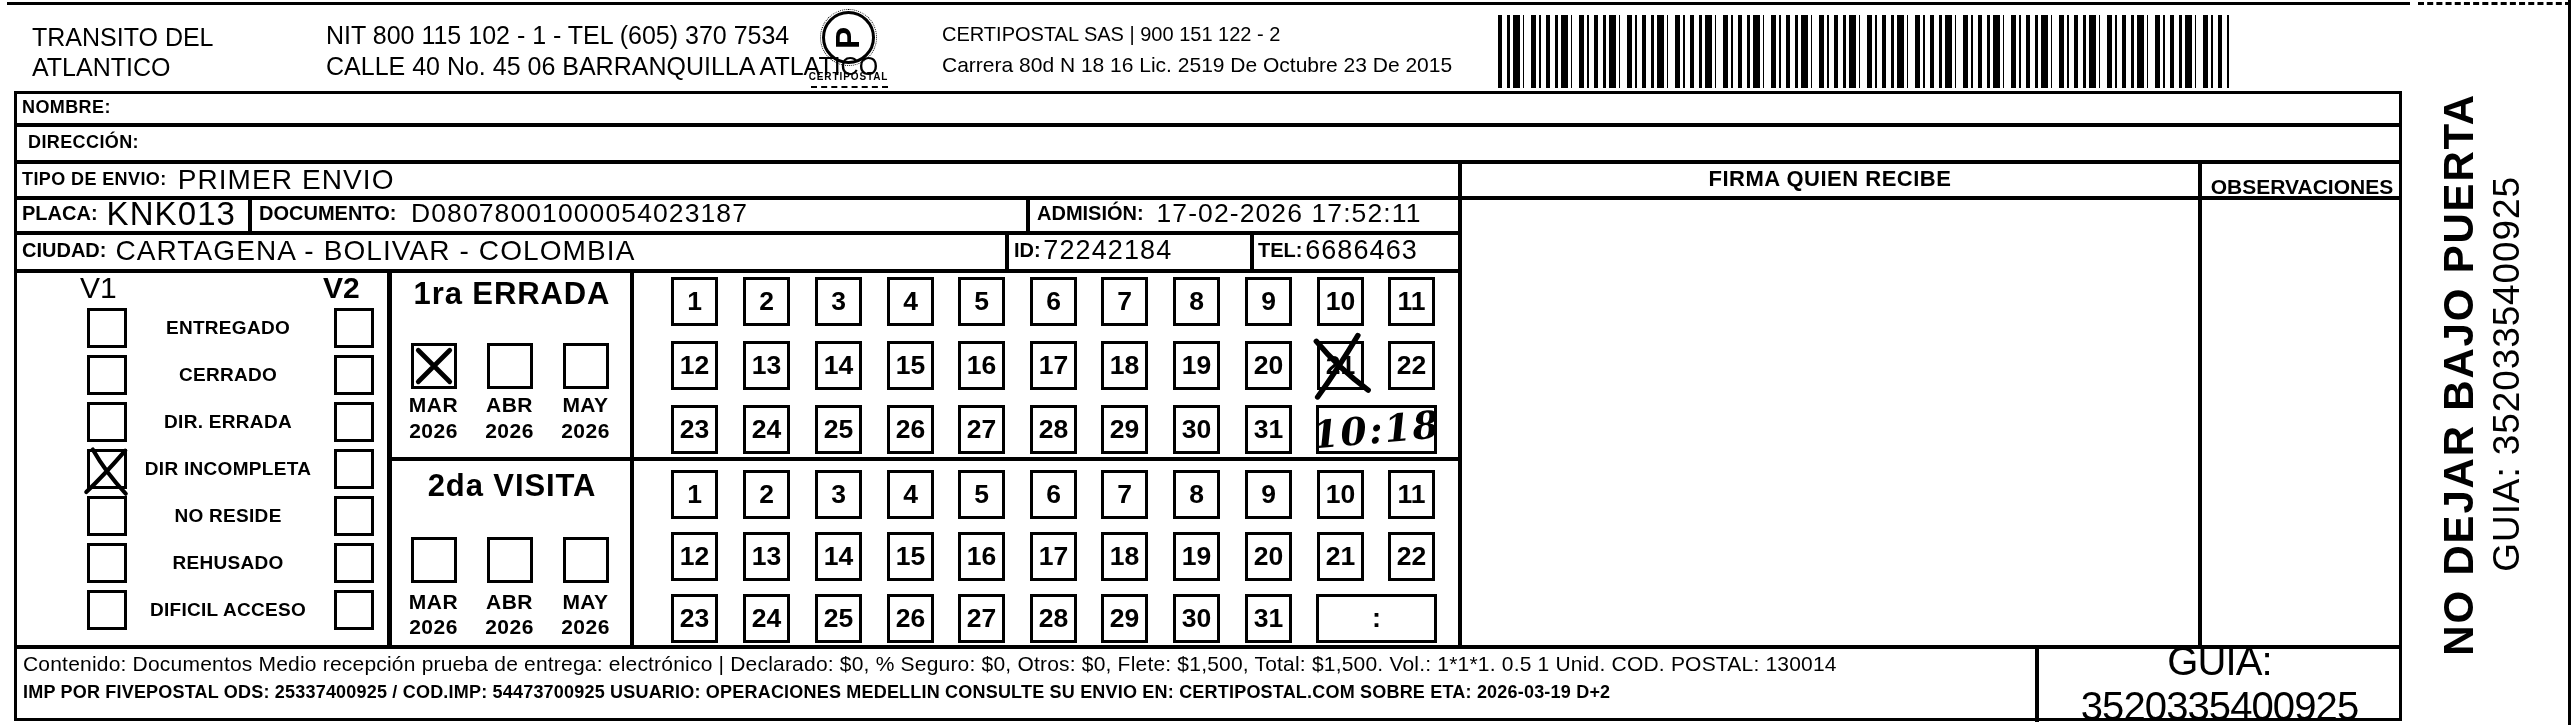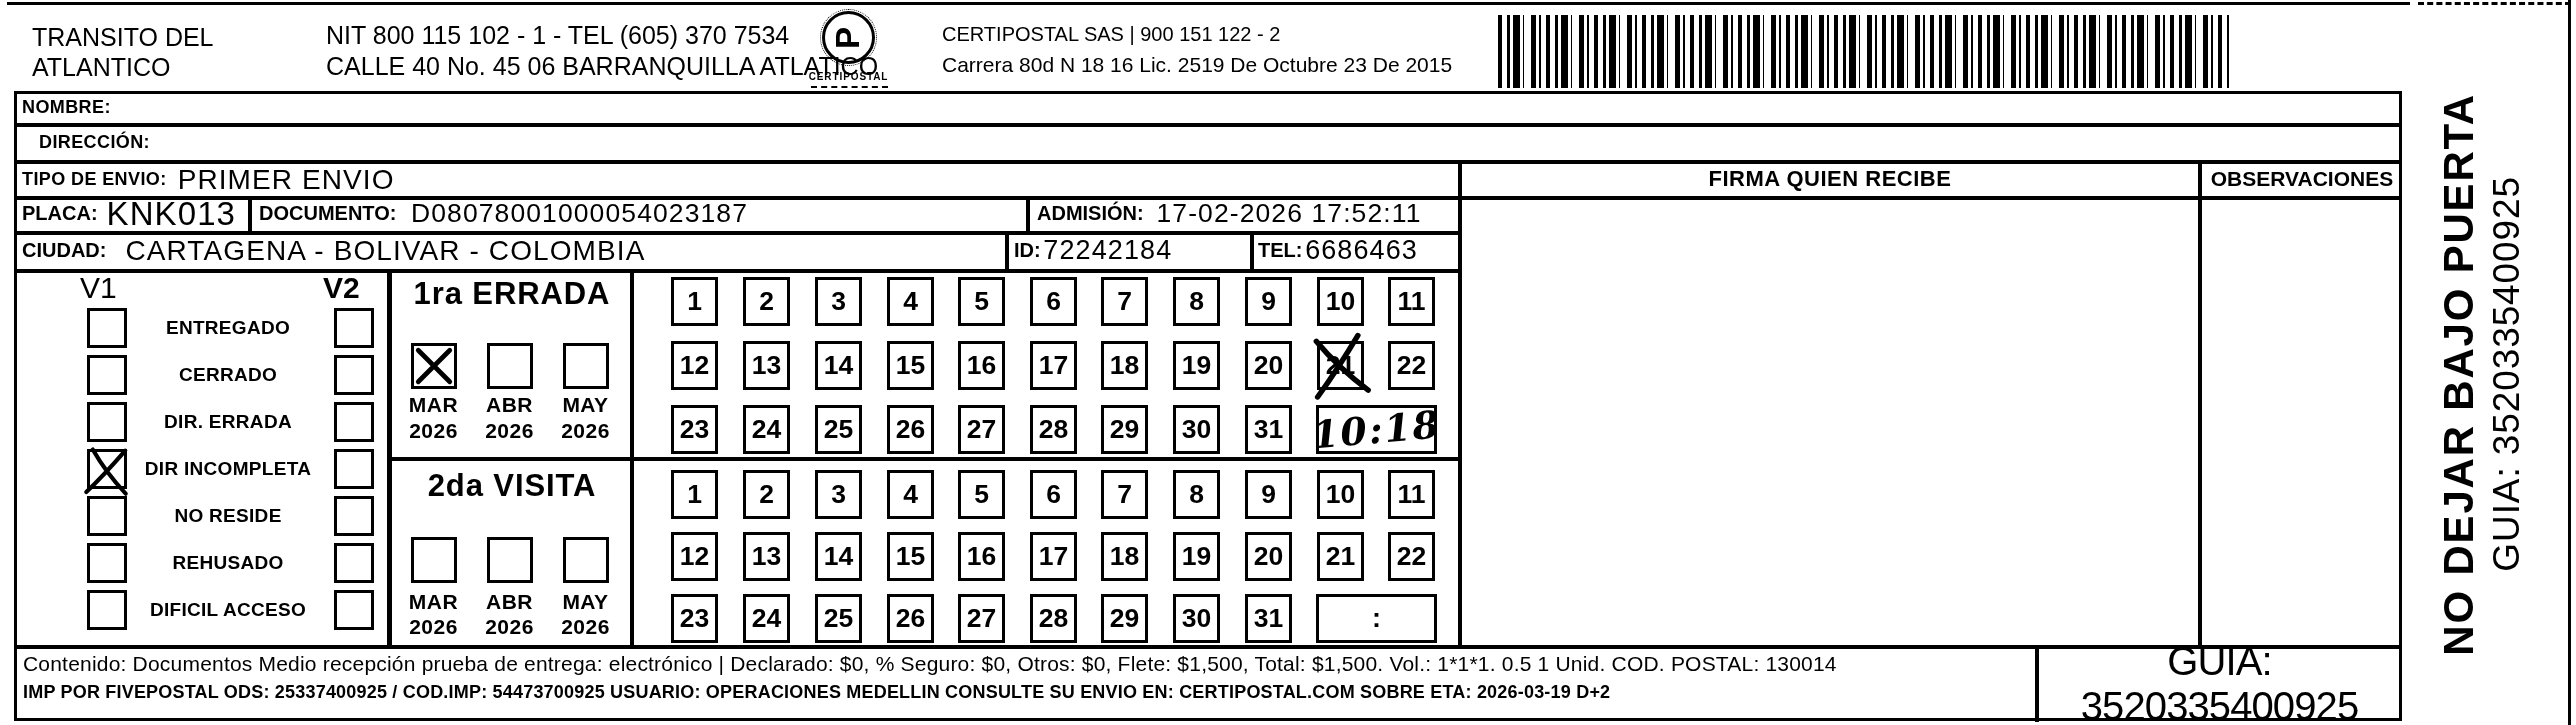--- a/index.html
+++ b/index.html
@@ -80,46 +80,46 @@
 <div class="vl" style="left:1250px;top:231px;width:3.7px;height:42px"></div>
 <div class="vl" style="left:1458px;top:160px;width:3.7px;height:489px"></div>
 <div class="vl" style="left:2198px;top:160px;width:3.7px;height:489px"></div>
 <div class="vl" style="left:387px;top:269px;width:4.6px;height:379px"></div>
 <div class="vl" style="left:630px;top:269px;width:3.7px;height:379px"></div>
 <div class="vl" style="left:2035px;top:645px;width:3.7px;height:77px"></div>
 
 <div class="fieldrow" style="left:22px;top:92px;height:31px;gap:11px">
   <span class="lbl">NOMBRE:</span>
 </div>
-<div class="fieldrow" style="left:39px;top:125px;height:35px;gap:9px">
+<div class="fieldrow" style="left:28px;top:125px;height:35px;gap:9px">
   <span class="lbl">DIRECCIÓN:</span>
 </div>
 <div class="fieldrow" style="left:22px;top:162px;height:35px;gap:11px">
   <span class="lbl">TIPO DE ENVIO:</span>
   <span class="val">PRIMER ENVIO</span>
 </div>
 
 <div class="hdrcell" style="left:1462px;top:160px;width:736px;height:37px;font-size:22px;letter-spacing:0.5px">FIRMA QUIEN RECIBE</div>
-<div class="hdrcell" style="left:2202px;top:160px;width:200px;height:37px;font-size:21px">OBSERVACIONES</div>
+<div class="hdrcell" style="left:2202px;top:168px;width:200px;height:37px;font-size:21px">OBSERVACIONES</div>
 <div class="abs" style="left:1462px;top:200px;width:736px;height:445px"></div>
 <div class="abs" style="left:2202px;top:200px;width:200px;height:445px"></div>
 
 <div class="fieldrow" style="left:22px;top:197px;height:33px;gap:9px">
   <span class="lbl-sm">PLACA:</span>
   <span class="val" style="font-size:33px">KNK013</span>
 </div>
 <div class="fieldrow" style="left:259px;top:197px;height:33px;gap:14.6px">
   <span class="lbl-sm">DOCUMENTO:</span>
   <span class="val" style="font-size:26.5px">D08078001000054023187</span>
 </div>
 <div class="fieldrow" style="left:1037px;top:197px;height:33px;gap:12.8px">
   <span class="lbl-sm">ADMISIÓN:</span>
   <span class="val" style="font-size:26.5px">17-02-2026 17:52:11</span>
 </div>
-<div class="fieldrow" style="left:22px;top:233px;height:35px;gap:19px">
+<div class="fieldrow" style="left:22px;top:233px;height:35px;gap:9px">
   <span class="lbl-sm">CIUDAD:</span>
   <span class="val">CARTAGENA - BOLIVAR - COLOMBIA</span>
 </div>
 <div class="fieldrow" style="left:1014px;top:233px;height:35px;gap:2.7px">
   <span class="lbl-sm">ID:</span>
   <span class="val" style="font-size:27px">72242184</span>
 </div>
 <div class="fieldrow" style="left:1258px;top:233px;height:35px;gap:2.7px">
   <span class="lbl-sm">TEL:</span>
   <span class="val" style="font-size:27px">6686463</span>

